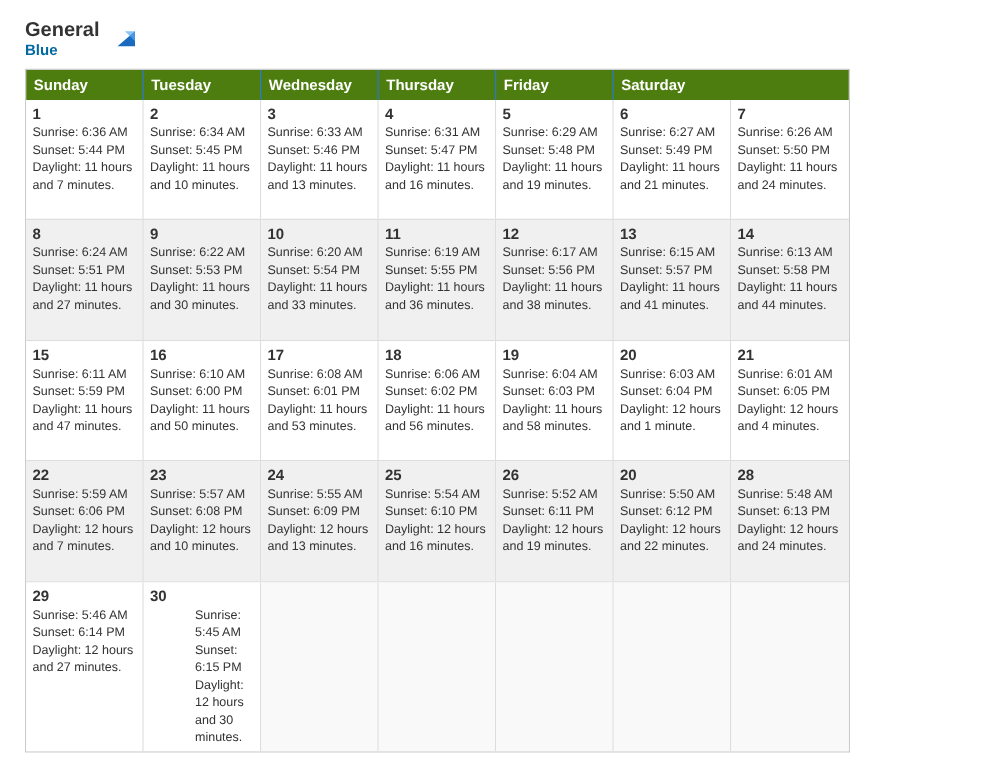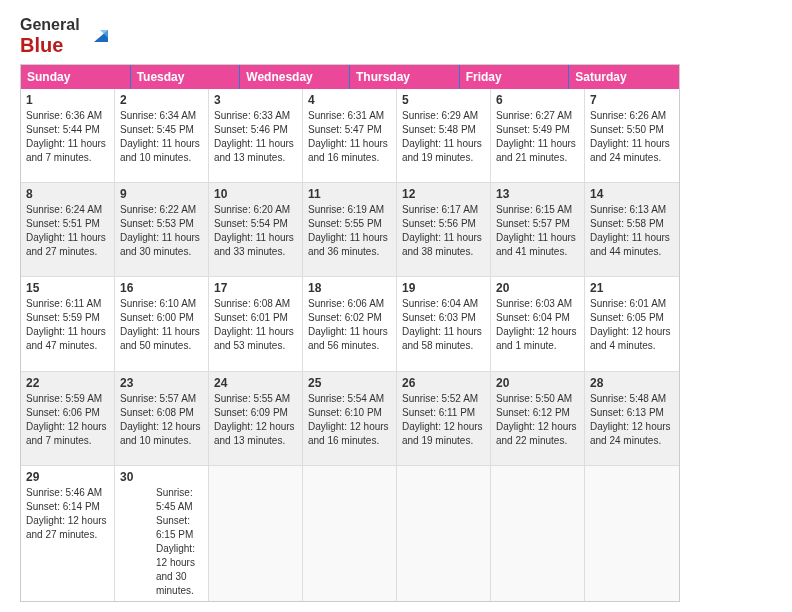--- a/index.html
+++ b/index.html
@@ -43,22 +43,22 @@
       margin-top: 2px;
     }
     .calendar {
       flex: 1;
       display: flex;
       flex-direction: column;
       border: 1px solid #ccc;
     }
     .cal-header-row {
       display: grid;
-      grid-template-columns: repeat(6, 1fr);
-      background: #ec4899;
+      grid-template-columns: repeat(7, 1fr);
+      background: #4d7c0f;
     }
     .cal-header-cell {
       color: #fff;
       font-size: 12px;
       font-weight: bold;
       padding: 5px 6px;
       border-right: 1px solid #2a7bcf;
       text-align: left;
     }
     .cal-header-cell:last-child { border-right: none; }
@@ -99,21 +99,21 @@
     }
   </style>
 </head>
 <body>
 
 <div class="page">
   <div class="header">
     <div class="logo">
     <div style="display:flex;flex-direction:column;line-height:1.1;">
       <span style="font-size:16px;font-weight:bold;color:#333;">General</span>
-      <span style="font-size:20px;font-weight:bold;color:#b91c1c;">Blue</span>
+      <span style="font-size:12px;font-weight:bold;color:#0369a1;">Blue</span>
     </div>
     <svg width="22" height="22" viewBox="0 0 22 22" style="margin-left:2px;margin-top:-2px;">
       <polygon points="8,18 22,6 22,18" fill="#1a6bbf"></polygon>
       <polygon points="14,6 22,6 22,14" fill="#5aaaf0" opacity="0.7"></polygon>
     </svg>
   </div>
     <div class="title-block">
       <div class="month-title"></div>
       <div class="subtitle"></div>
     </div>

